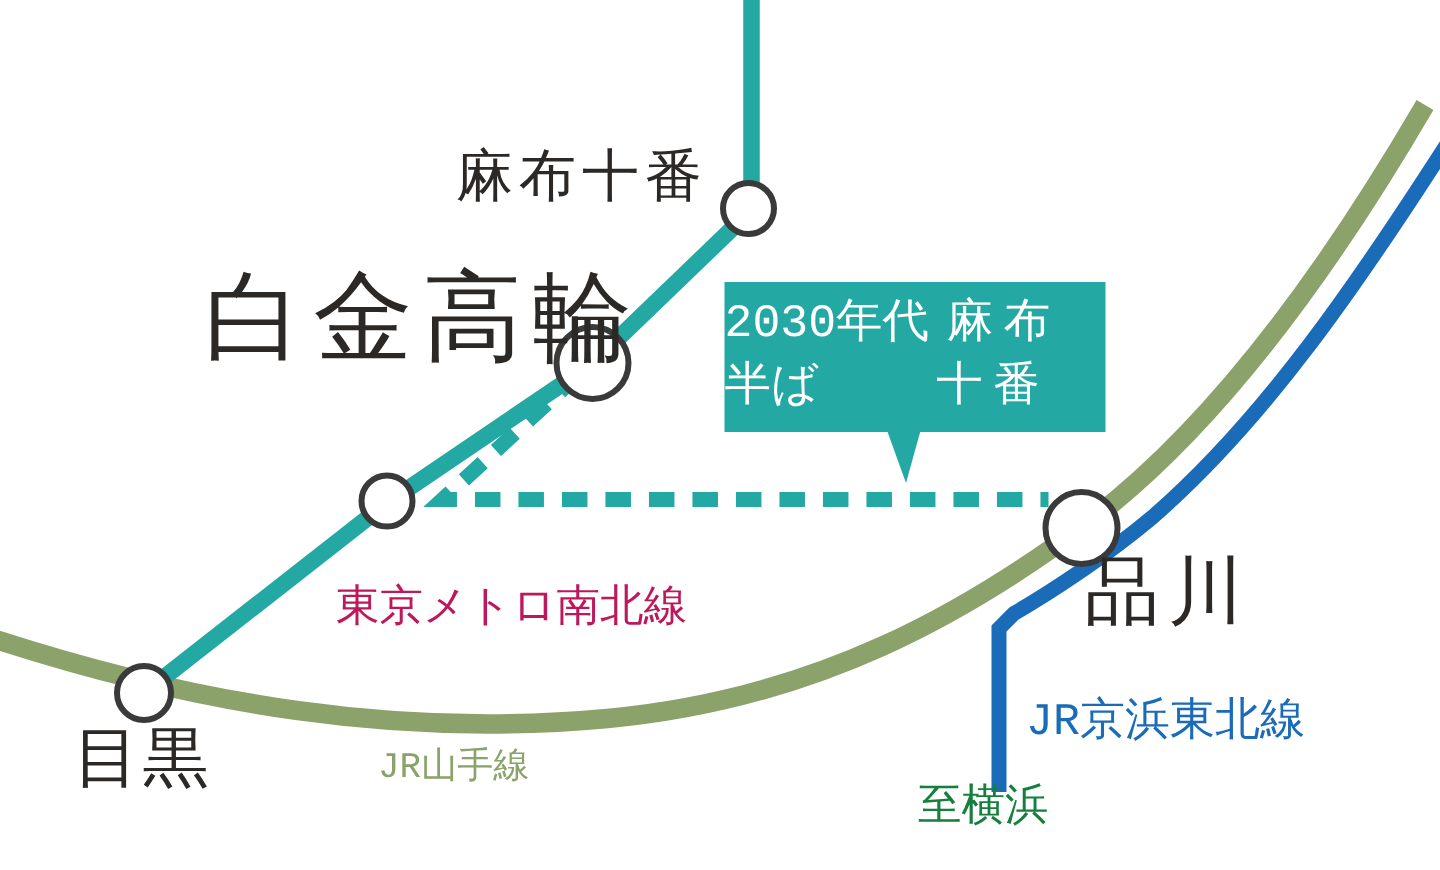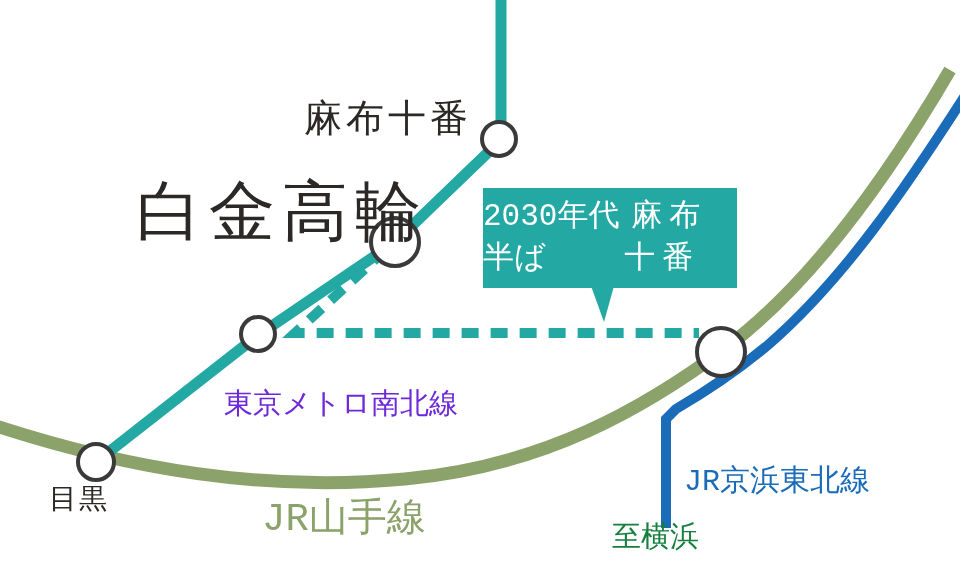--- a/index.html
+++ b/index.html
@@ -14,24 +14,24 @@
   .label{
     position:absolute;
     white-space:nowrap;
     line-height:1;
     color:#2b2826;
   }
   .station-name{color:#2b2826;}
   .azabu{left:304px;top:102px;font-size:38px;letter-spacing:4px;}
   .shirokane{left:136px;top:184px;font-size:66px;letter-spacing:7px;}
   .takanawadai{left:97px;top:302px;font-size:35px;letter-spacing:6px;}
-  .meguro{left:49px;top:487px;font-size:28px;letter-spacing:2px;}
+  .meguro{left:49px;top:487px;font-size:44px;letter-spacing:2px;}
   .shinagawa{left:723px;top:374px;font-size:50px;letter-spacing:6px;}
-  .namboku-label{left:224px;top:391px;font-size:29px;color:#6d28d9;}
-  .yamanote-label{left:262px;top:501px;font-size:39px;color:#8ba26a;}
+  .namboku-label{left:224px;top:391px;font-size:29px;color:#be185d;}
+  .yamanote-label{left:252px;top:501px;font-size:24px;color:#8ba26a;}
   .keihin-label{left:684px;top:455px;font-size:30px;color:#1a6bb8;margin-top:12px;}
   .yokohama-note{left:612px;top:524px;font-size:29px;color:#15803d;}
   .callout-text{
     position:absolute;left:483px;top:190px;width:254px;height:96px;
     display:flex;flex-direction:row;align-items:center;justify-content:center;
     color:#ffffff;font-size:31px;line-height:1.35;text-align:left;
   }
   .callout-text .l2{letter-spacing:7px;text-indent:7px;}
 </style>
 </head>
@@ -55,20 +55,21 @@
     <circle cx="96" cy="462" r="18" fill="#ffffff" stroke-width="4" stroke="#3a3a3a"></circle>
     <circle cx="721" cy="352" r="24" fill="#ffffff" stroke-width="4" stroke="#3a3a3a"></circle>
 
     <rect x="483" y="188" width="254" height="100" fill="#23a8a3"></rect>
     <polygon points="591,286 614,286 604,322" fill="#23a8a3"></polygon>
   </svg>
 
   <div class="label station-name azabu">麻布十番</div>
   <div class="label station-name shirokane">白金高輪</div>
   <div class="label station-name meguro">目黒</div>
+  <div class="label station-name shinagawa">品川</div>
 
   <div class="label namboku-label">東京メトロ南北線</div>
   <div class="label yamanote-label">JR山手線</div>
   <div class="label keihin-label">JR京浜東北線</div>
 
   <div class="label yokohama-note">至横浜</div>
 
   <div class="callout-text">
     <span class="l1">2030年代半ば</span>
     <span class="l2">麻布十番</span>

